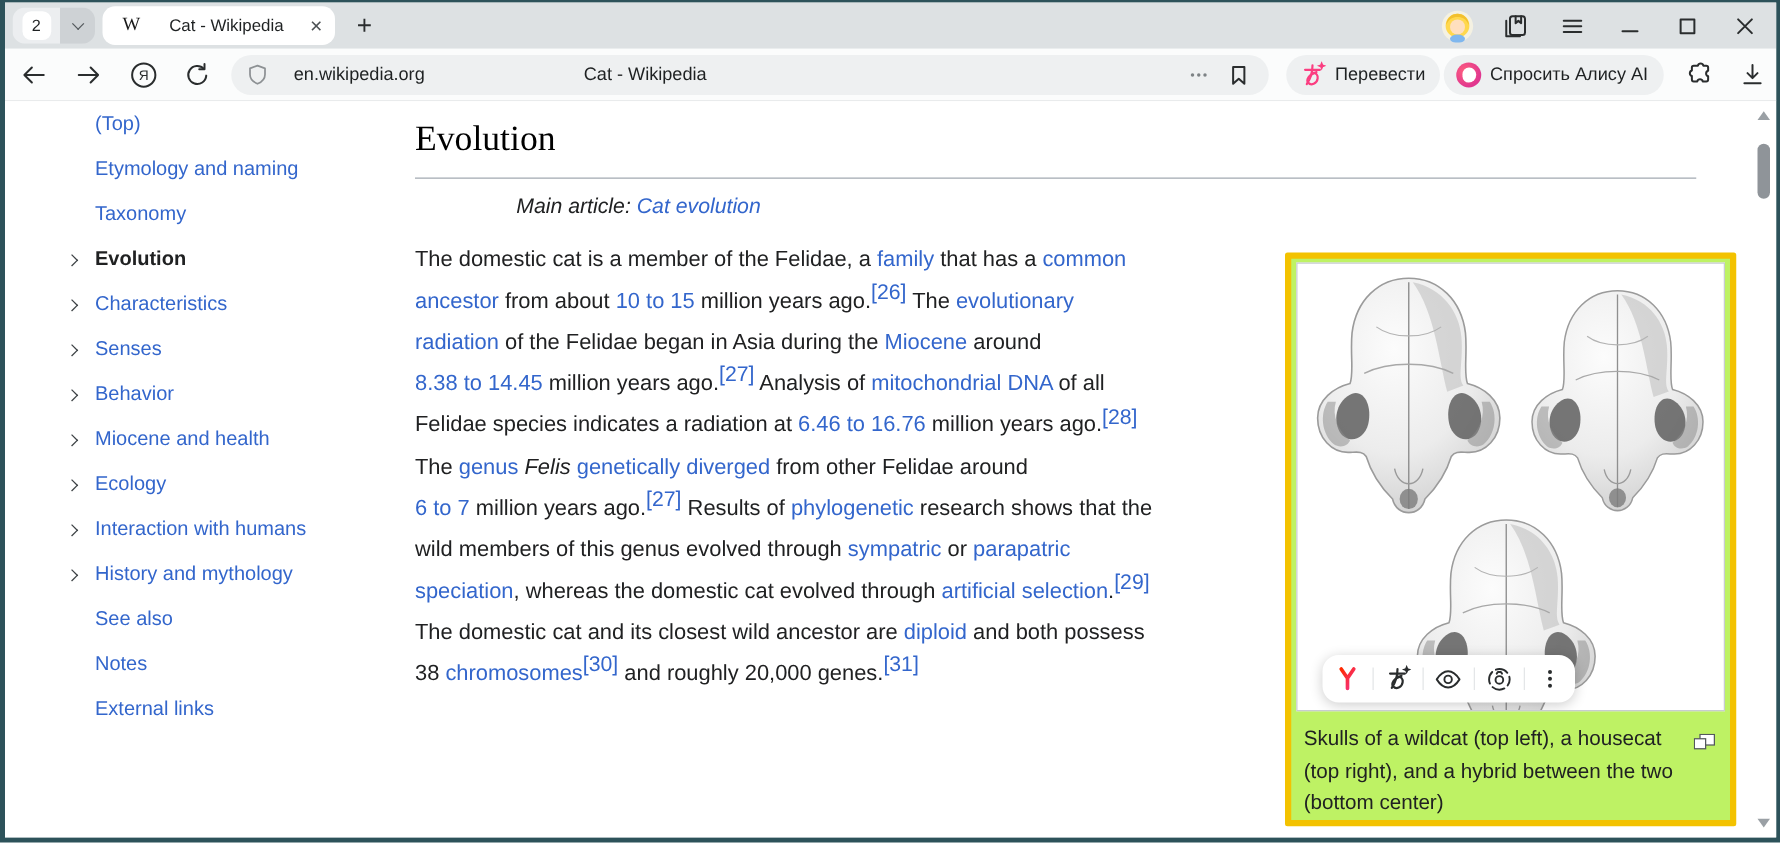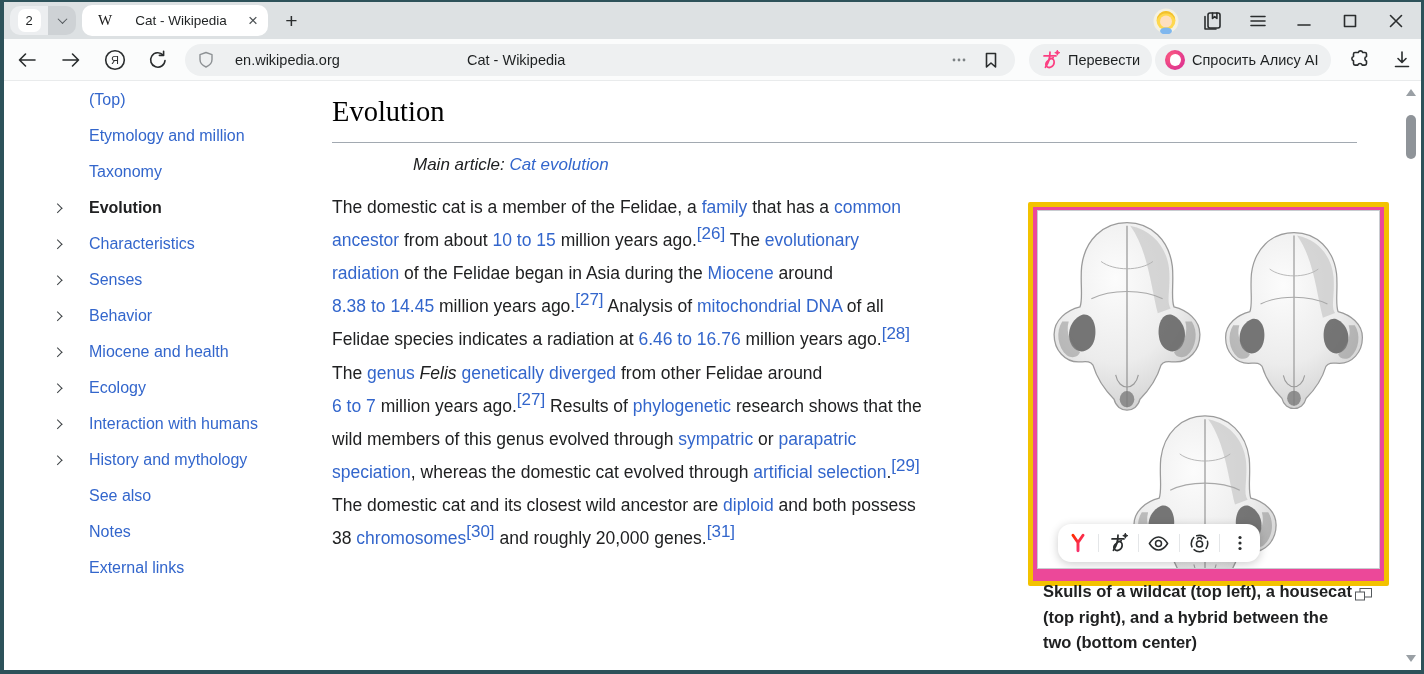--- a/index.html
+++ b/index.html
@@ -35,33 +35,33 @@
   .pill { position:absolute; top:5px; height:32px; background:#eef0f1; border-radius:16px; display:flex; align-items:center; gap:7px; padding:0 12px 0 10px; font-size:14.5px; color:#1e2122; cursor:pointer; white-space:nowrap; }
   .alice-dot { width:20px; height:20px; border-radius:50%; background:radial-gradient(circle at 35% 35%, #ff5f7e, #e0368f 70%); position:relative; }
   .alice-dot::after { content:""; position:absolute; left:4.5px; top:4px; width:11px; height:11.5px; background:#fff; border-radius:48% 52% 55% 45%; }
 
   
   .content { position:absolute; left:0; top:79px; right:0; bottom:0; background:#fff; }
   .toc { position:absolute; left:48px; top:1px; width:260px; }
   .toc-item { height:36px; display:flex; align-items:center; cursor:pointer; }
   .toc-chev { width:24px; display:flex; align-items:center; justify-content:flex-start; padding-left:2px; }
   .toc-chev .chev { width:6.5px; height:6.5px; border-color:#3c4144; }
-  .toc-link { font-size:16px; color:#36c; text-decoration:none;margin-left:13px; }
+  .toc-link { font-size:16px; color:#36c; text-decoration:none; }
   .toc-item.active .toc-link { color:#202122; font-weight:bold; }
 
   .h2 { position:absolute; left:328px; top:14px; width:1025px; font-family:"Liberation Serif", serif; font-size:28.5px; font-weight:400; color:#000; line-height:34px; padding-bottom:13px; border-bottom:1px solid #a2a9b1; }
   .hatnote { position:absolute; left:361px; top:74px; font-size:17px; font-style:italic; color:#202122;margin-left:48px; }
   .hatnote a { color:#36c; text-decoration:none; cursor:pointer; }
   .para { position:absolute; left:328px; top:110px; width:678px; font-size:17.5px; line-height:32.6px; color:#202122; }
   .wlink { color:#36c; cursor:pointer; }
   .ref { color:#36c; font-size:17px; position:relative; top:-6.5px; cursor:pointer; }
   .it { font-style:italic; }
 
   
-  .figure { position:absolute; left:1024px; top:121px; width:361px; height:384px; border:5px solid #f3c200; border-radius:2px; background:#ec4899;font-weight:bold; }
+  .figure { position:absolute; left:1024px; top:121px; width:361px; height:459px; border:5px solid #f3c200; border-radius:2px; background:#bef264; }
   .fig-img { position:absolute; left:4px; top:3px; width:343px; height:359px; border:1px solid #c8ccd1; background:#fff; overflow:hidden; cursor:pointer; }
   .skull { position:absolute; }
   .imgbar { position:absolute; left:20px; top:313px; width:202px; height:38px; background:#fff; border-radius:13px; box-shadow:0 2px 10px rgba(0,0,0,.2); display:flex; align-items:center; justify-content:space-evenly; }
   .imgbar .sep { width:1px; height:18px; background:#e4e6e8; }
   .ib { width:26px; height:26px; display:flex; align-items:center; justify-content:center; cursor:pointer; }
   .fig-cap { position:absolute; left:4px; top:366px; width:343px; font-size:16.5px; line-height:25.5px; color:#202122; padding:6px 26px 0 6px; }
   .enlarge { position:absolute; right:8px; top:10px; cursor:pointer; }
 
   
   .sb { position:absolute; right:1px; top:0; bottom:0; width:17px; }
@@ -231,21 +231,21 @@
 
   <div class="content">
 
     <div class="toc">
         <div class="toc-item">
           <span class="toc-chev"></span>
           <a class="toc-link">(Top)</a>
         </div>
         <div class="toc-item">
           <span class="toc-chev"></span>
-          <a class="toc-link">Etymology and million</a>
+          <a class="toc-link">Etymology and naming</a>
         </div>
         <div class="toc-item">
           <span class="toc-chev"></span>
           <a class="toc-link">Taxonomy</a>
         </div>
         <div class="toc-item active">
           <span class="toc-chev">
             <i class="chev right"></i>
           </span>
           <a class="toc-link">Evolution</a>

